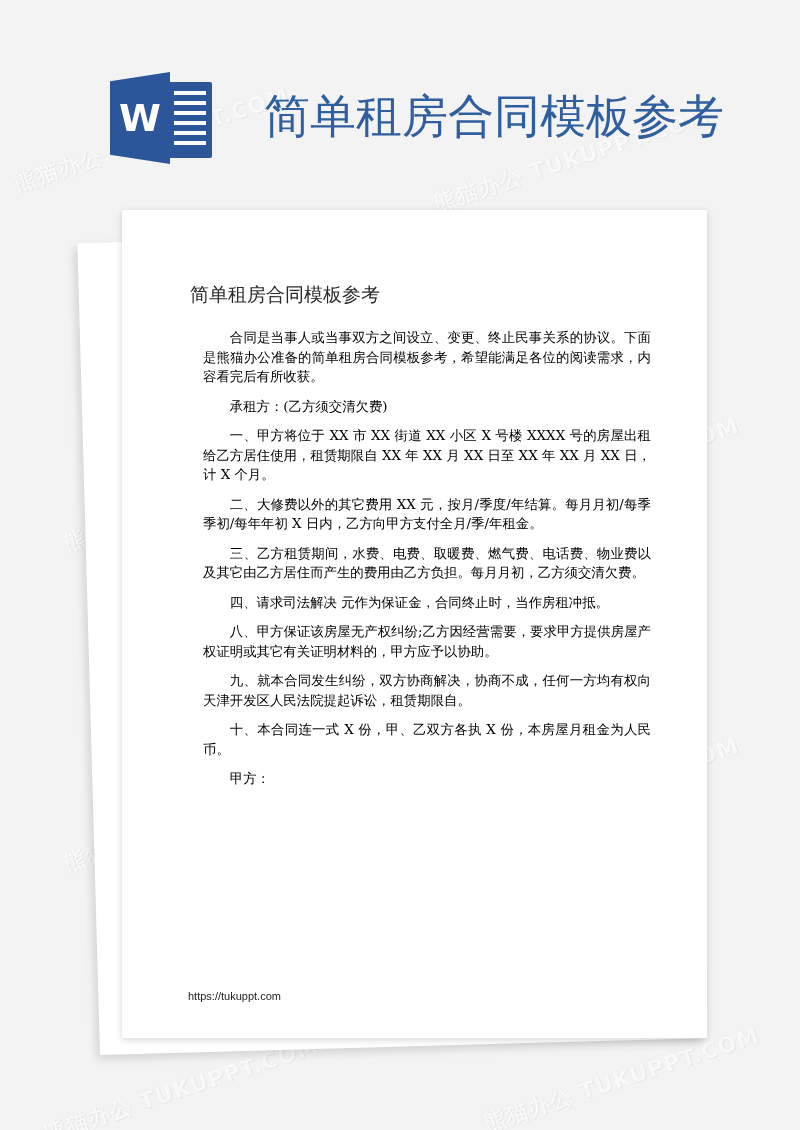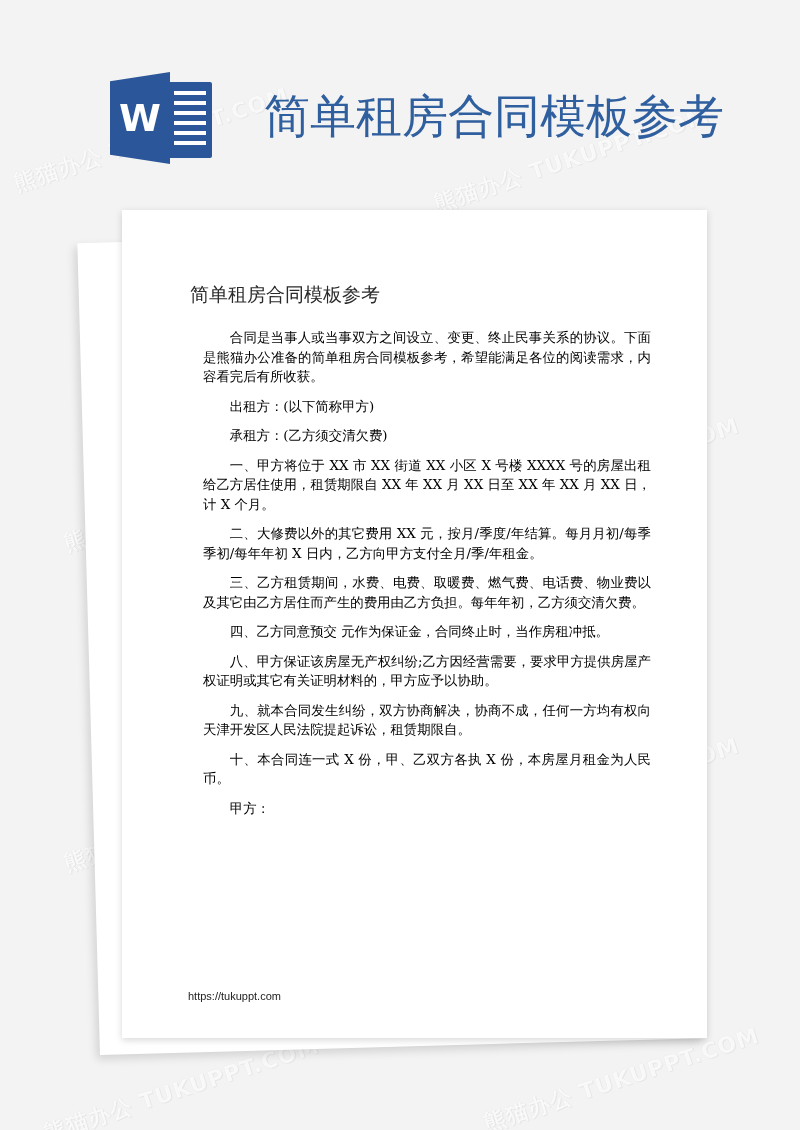--- a/index.html
+++ b/index.html
@@ -176,25 +176,24 @@
   </div>
   <div class="header-title">简单租房合同模板参考</div>
 </div>
 
 <div class="page-back"></div>
 
 <div class="page-front">
   <div class="doc-title">简单租房合同模板参考</div>
   <div class="doc-body">
     <p>合同是当事人或当事双方之间设立、变更、终止民事关系的协议。下面是熊猫办公准备的简单租房合同模板参考，希望能满足各位的阅读需求，内容看完后有所收获。</p>
-    <p>出租方：(以下简称甲方)</p>
     <p>承租方：(乙方须交清欠费)</p>
     <p>一、甲方将位于 XX 市 XX 街道 XX 小区 X 号楼 XXXX 号的房屋出租给乙方居住使用，租赁期限自 XX 年 XX 月 XX 日至 XX 年 XX 月 XX 日，计 X 个月。</p>
     <p>二、大修费以外的其它费用 XX 元，按月/季度/年结算。每月月初/每季季初/每年年初 X 日内，乙方向甲方支付全月/季/年租金。</p>
-    <p>三、乙方租赁期间，水费、电费、取暖费、燃气费、电话费、物业费以及其它由乙方居住而产生的费用由乙方负担。每年年初，乙方须交清欠费。</p>
-    <p>四、乙方同意预交 元作为保证金，合同终止时，当作房租冲抵。</p>
+    <p>三、乙方租赁期间，水费、电费、取暖费、燃气费、电话费、物业费以及其它由乙方居住而产生的费用由乙方负担。每月月初，乙方须交清欠费。</p>
+    <p>四、请求司法解决 元作为保证金，合同终止时，当作房租冲抵。</p>
     <p>八、甲方保证该房屋无产权纠纷;乙方因经营需要，要求甲方提供房屋产权证明或其它有关证明材料的，甲方应予以协助。</p>
     <p>九、就本合同发生纠纷，双方协商解决，协商不成，任何一方均有权向天津开发区人民法院提起诉讼，租赁期限自。</p>
     <p>十、本合同连一式 X 份，甲、乙双方各执 X 份，本房屋月租金为人民币。</p>
     <p>甲方：</p>
   </div>
   <div class="doc-url">https://tukuppt.com</div>
 </div>
 
 </body></html>

